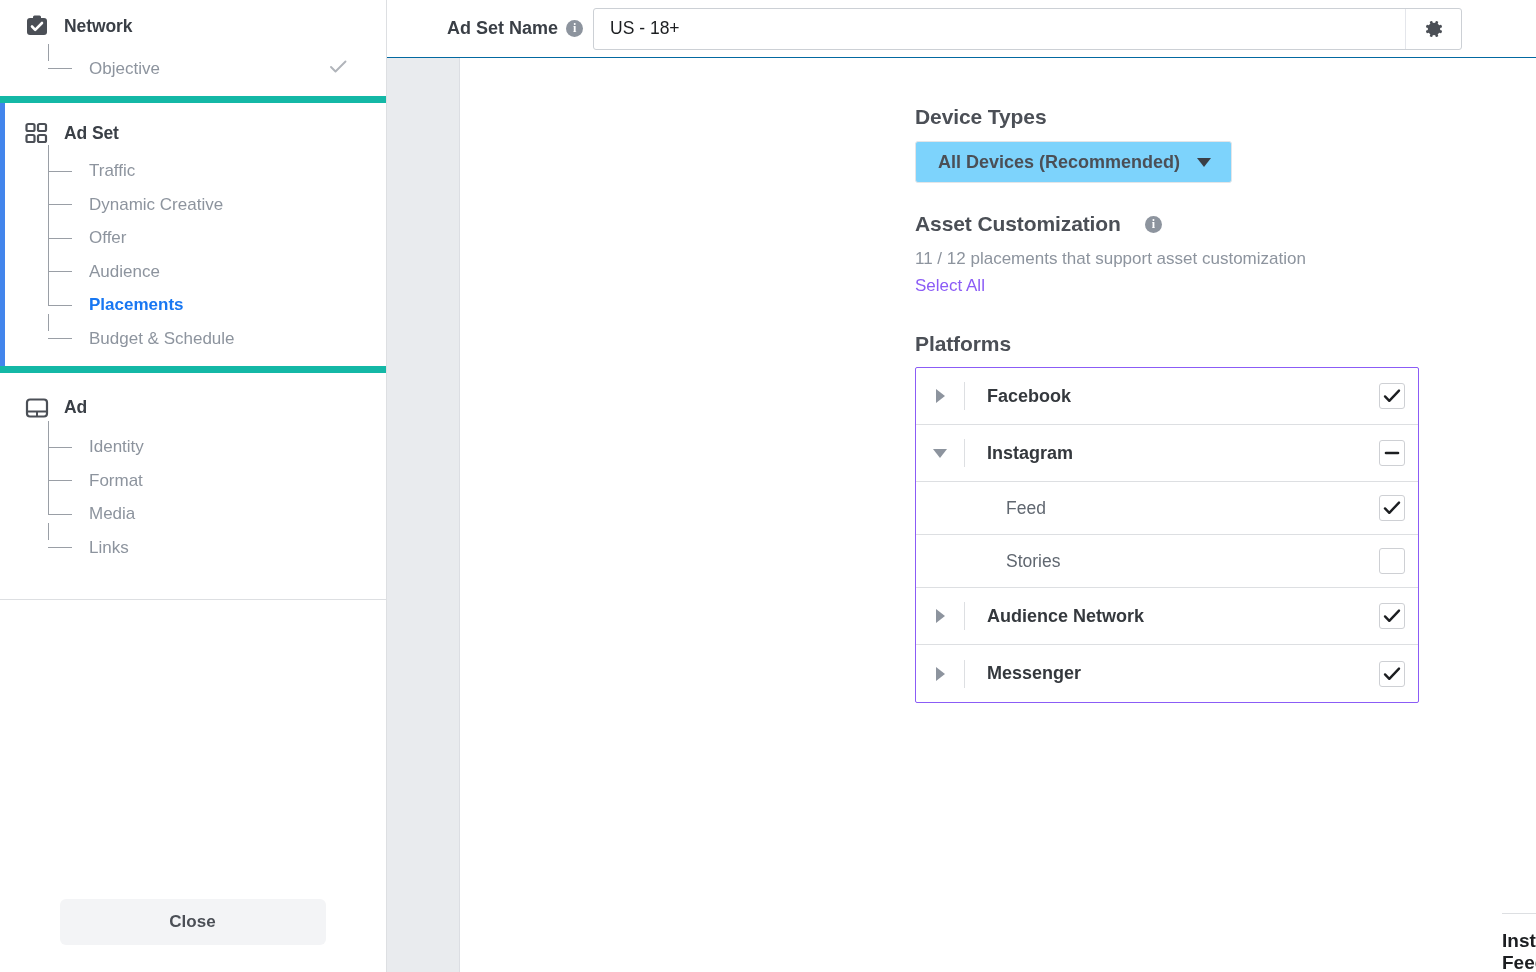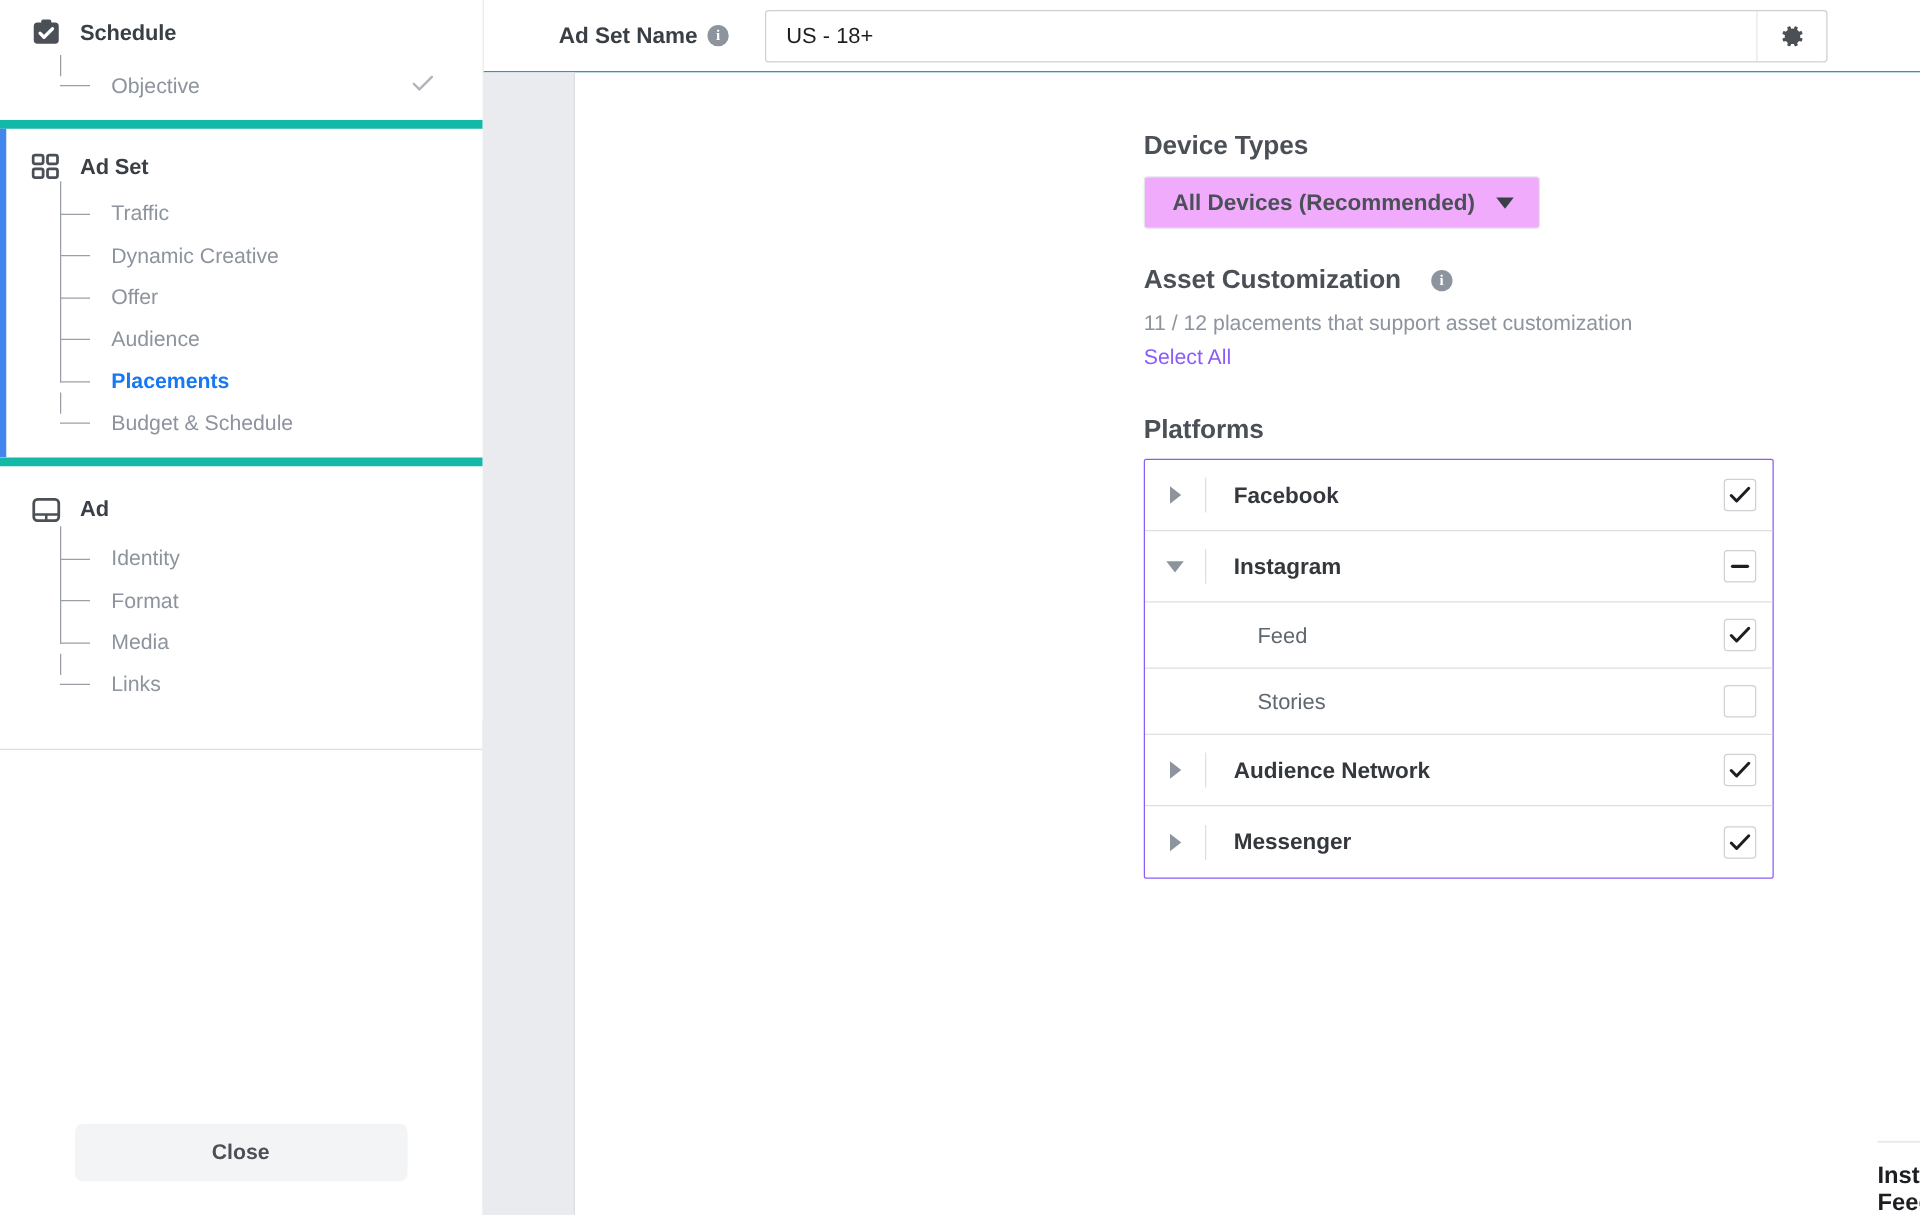--- a/index.html
+++ b/index.html
@@ -82,21 +82,21 @@
     white-space: nowrap; margin-right: 8px;
   }
   .info-dot {
     display: inline-block; width: 17px; height: 17px; border-radius: 50%;
     background: #8d949e; color: #fff; font-size: 12px; font-weight: bold;
     line-height: 17px; text-align: center;
     font-family: "Liberation Serif", serif;
     vertical-align: middle;
   }
   #adset-field {
-    flex: 1; margin-left: 29px; height: 42px;
+    flex: 1; margin-left: 10px; height: 42px;
     border: 1px solid #ccd0d5; border-radius: 3px;
     background: #fff; display: flex; align-items: center;
     position: relative;
   }
   #adset-value {
     flex: 1; padding-left: 16px; font-size: 17.5px; color: #1c1e21;
   }
   #gear-btn {
     width: 56px; height: 100%; display: flex; align-items: center; justify-content: center;
     border-left: 1px solid #e4e6eb; cursor: pointer;
@@ -114,21 +114,21 @@
   #content { position: absolute; left: 74px; top: 0; right: 0; bottom: 0; overflow: hidden; }
 
   .fld-label {
     font-size: 21px; font-weight: bold; color: #4b4f56;
     letter-spacing: -0.1px;
   }
   #device-types-label { position: absolute; left: 454px; top: 47px; }
   #device-select {
     position: absolute; left: 454px; top: 83px;
     height: 42px; padding: 0 20px 0 22px;
-    background: #f0abfc; border: 1px solid #e3e5e8; border-radius: 3px;
+    background: #7dd3fc; border: 1px solid #e3e5e8; border-radius: 3px;
     display: flex; align-items: center; cursor: pointer;
   }
   #device-select-text { font-size: 18px; font-weight: bold; color: #4b4f56; }
   .caret {
     width: 0; height: 0; margin-left: 17px;
     border-left: 7px solid transparent; border-right: 7px solid transparent;
     border-top: 9px solid #3a3f46;
   }
 
   #asset-label { position: absolute; left: 454px; top: 154px; display: flex; align-items: center; gap: 24px; }
@@ -204,21 +204,21 @@
 
     <div class="nav-section">
       <div class="sec-head">
         <span class="sec-icon">
           <svg width="24" height="24" viewBox="0 0 24 24">
             <rect x="2" y="4" width="20" height="17" rx="3" fill="#4b4f56"></rect>
             <rect x="8" y="1.5" width="8" height="4" rx="1.5" fill="#4b4f56"></rect>
             <path d="M7 12.5l3.2 3.3L17 9" stroke="#fff" stroke-width="2.6" fill="none" stroke-linecap="round" stroke-linejoin="round"></path>
           </svg>
         </span>
-        <span class="sec-title">Schedule</span>
+        <span class="sec-title">Network</span>
       </div>
       <div class="sub-list">
         <div class="sub-item last">
           <span class="tree-v"></span>
           <span class="tree-h"></span>
           <span>Objective</span>
           <span class="sub-check">
             <svg width="20" height="20" viewBox="0 0 20 20">
               <path d="M3 10.5l4.5 4.5L17.5 5" stroke="#b0b4ba" stroke-width="1.9" fill="none" stroke-linecap="round" stroke-linejoin="round"></path>
             </svg>

